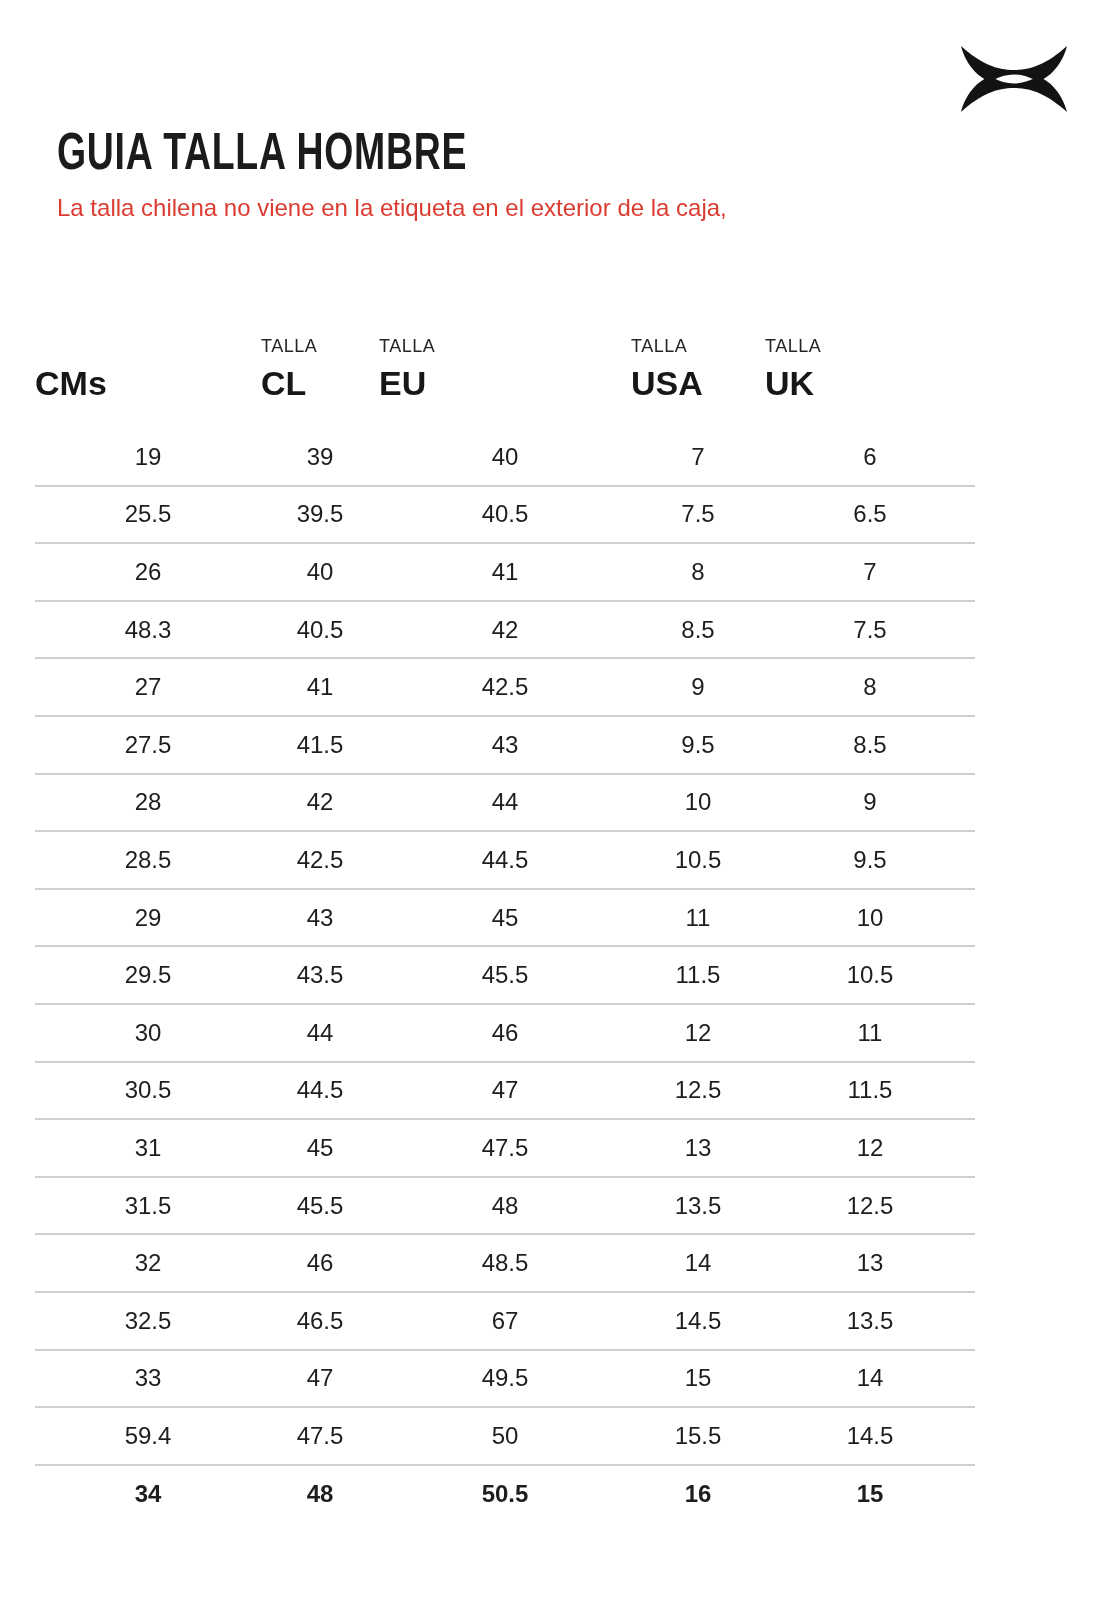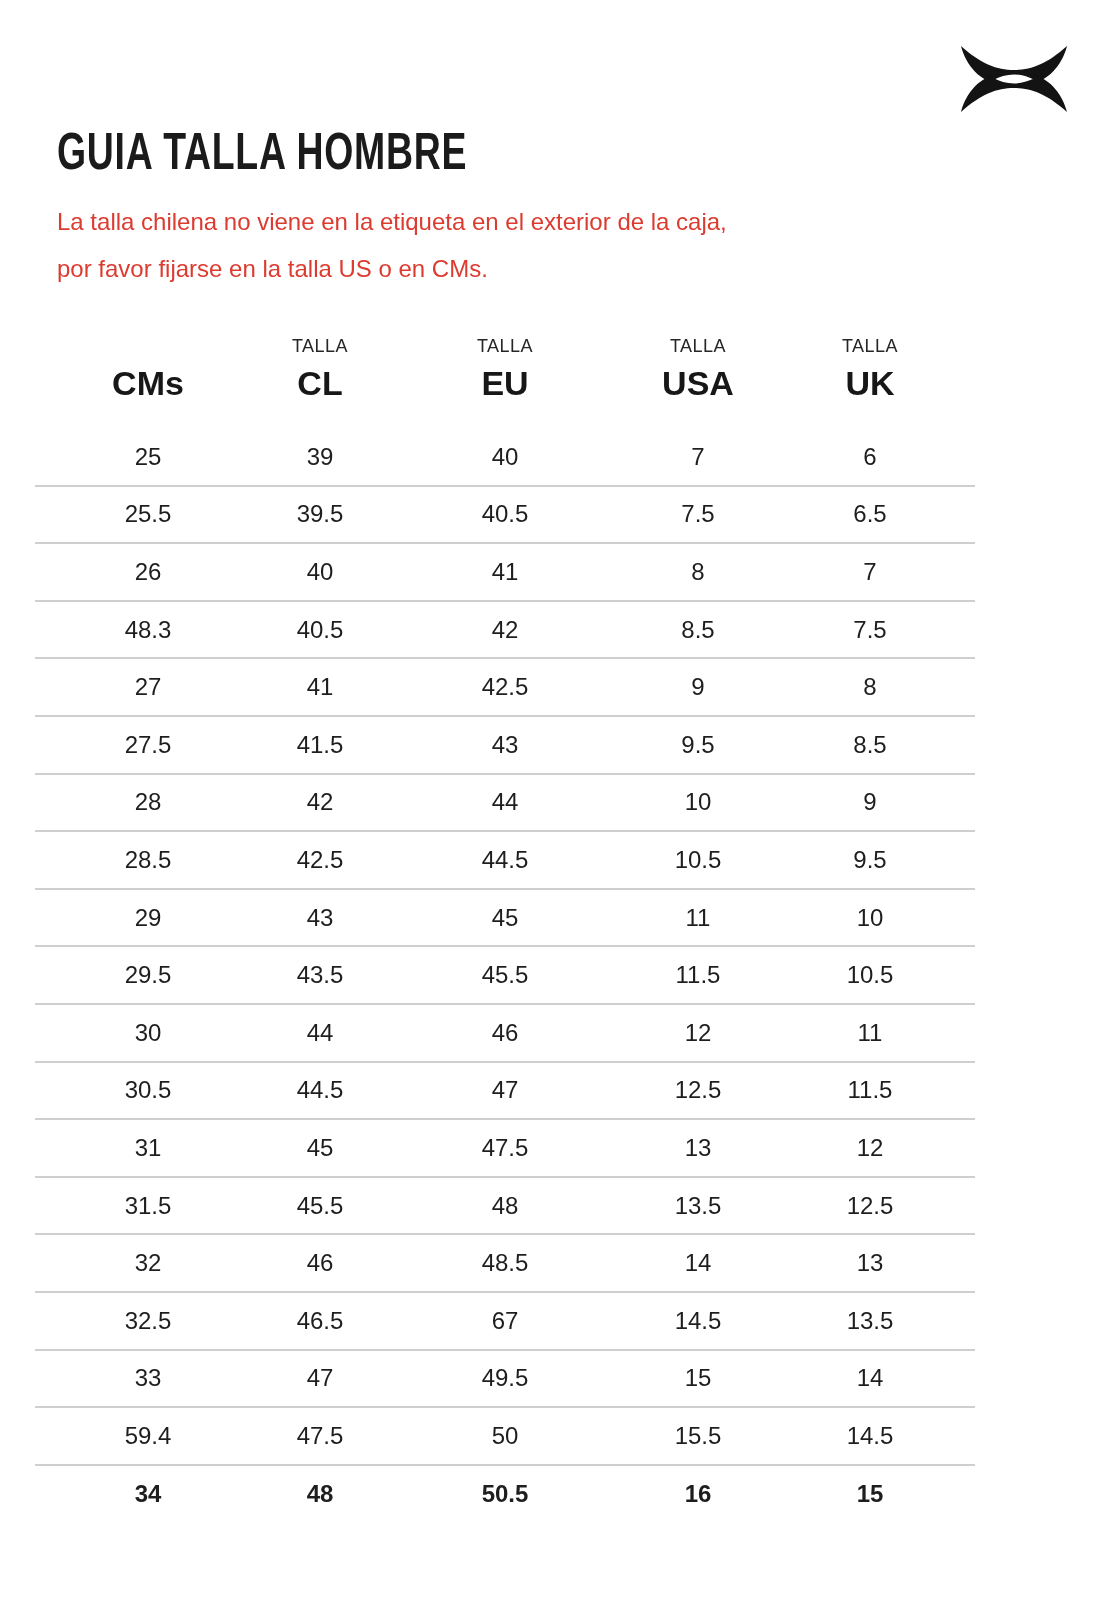--- a/index.html
+++ b/index.html
@@ -34,39 +34,39 @@
     color:#1b1b1b;
     transform:scaleX(0.72);
     transform-origin:0 50%;
     white-space:nowrap;
   }
 
   
   .disclaimer {
     position:absolute;
     left:57px;
-    top:198px;
+    top:184px;
     font-size:24px;
     line-height:47px;
     color:var(--disclaimer-color, #dc3b30);
     white-space:nowrap;
   }
 
   
   .size-table {
     position:absolute;
     left:35px;
     top:336px;
     width:940px;
   }
   .thead {
     display:grid;
     grid-template-columns:226px 118px 252px 134px 210px;
   }
-  .th { text-align:center; }
+  .th { }
   .th .top {
     display:block;
     height:28px;
     font-size:18px;
     letter-spacing:0.5px;
     color:#262626;
     font-weight:400;
   }
   .th .main {
     display:block;
@@ -103,21 +103,20 @@
                C 103 48, 88 32, 70 30 C 60 28.5, 50 28.5, 40 30
                C 22 32, 7 48, 2 68 Z"></path>
     </g>
     <path d="M 32 35 Q 55 22 78 35 Q 55 48 32 35 Z" fill="#ffffff" stroke="#131313" stroke-width="4" stroke-linejoin="round"></path>
   </svg>
 
   <div class="title">GUIA TALLA HOMBRE</div>
 
   <div class="disclaimer">
     <div>La talla chilena no viene en la etiqueta en el exterior de la caja,</div>
-    <div>por favor fijarse en la talla US o en CMs.</div>
   </div>
 
   <div class="size-table">
     <div class="thead">
         <div class="th">
           <span class="top"></span>
           <span class="main">CMs</span>
         </div>
         <div class="th">
           <span class="top">TALLA</span>
@@ -131,21 +130,21 @@
           <span class="top">TALLA</span>
           <span class="main">USA</span>
         </div>
         <div class="th">
           <span class="top">TALLA</span>
           <span class="main">UK</span>
         </div>
       </div>
     <div class="tbody">
         <div class="trow">
-          <div class="td">25</div>
+          <div class="td">19</div>
           <div class="td">39</div>
           <div class="td">40</div>
           <div class="td">7</div>
           <div class="td">6</div>
         </div>
         <div class="trow">
           <div class="td">25.5</div>
           <div class="td">39.5</div>
           <div class="td">40.5</div>
           <div class="td">7.5</div>

